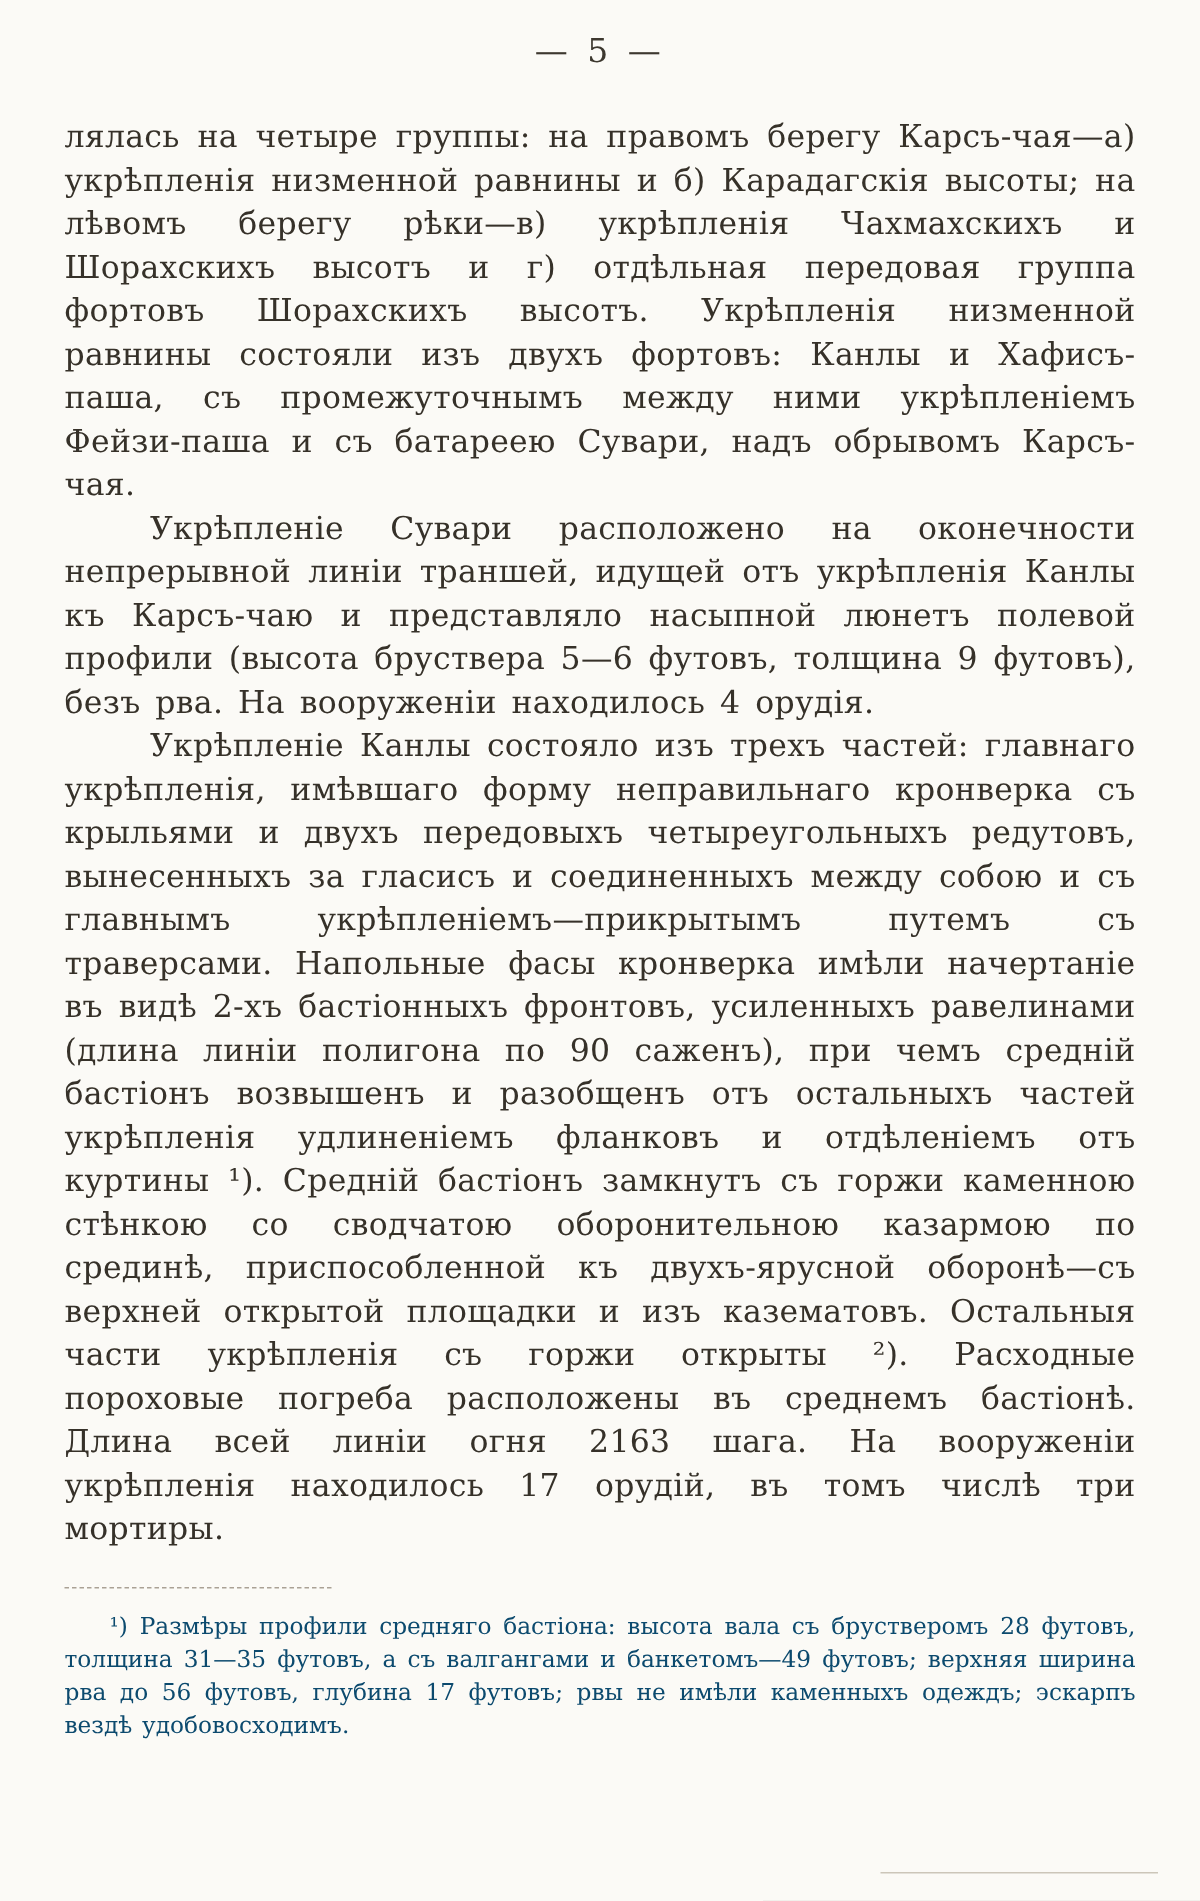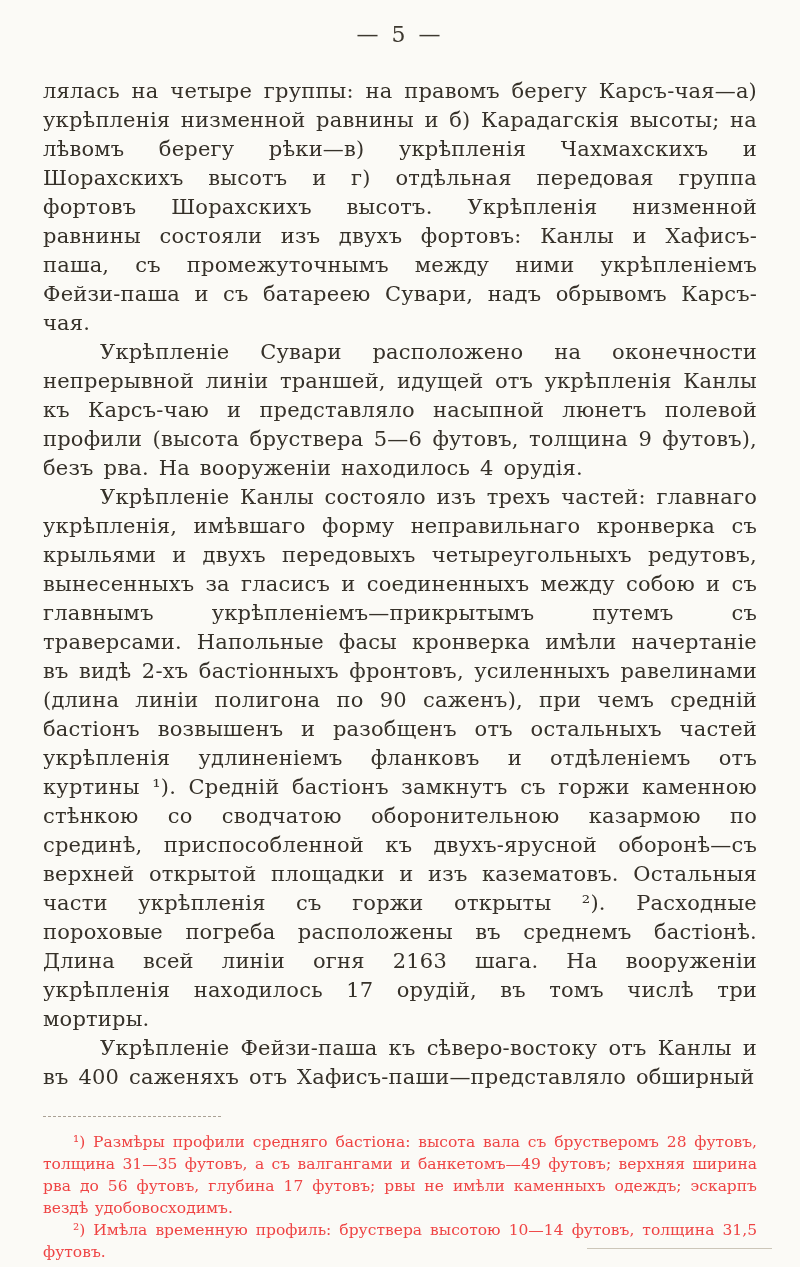--- a/index.html
+++ b/index.html
@@ -46,21 +46,21 @@
     height: 0;
     border: none;
     border-top: 1px dashed #aaa195;
   }
   .footnotes {
     margin-top: 14px;
     font-size: 15.5px;
     line-height: 22px;
     text-align: justify;
     word-spacing: 1.5px;
-    color: #ef4444;
+    color: #0c4a6e;
   }
   .footnote {
     margin: 0;
     text-indent: 30px;
   }
   .artifact-line {
     position: absolute;
     height: 1px;
     background: #ccc6b9;
   }
@@ -74,25 +74,23 @@
 <body>
 
 <div class="page">
 
   <div class="page-number">— 5 —</div>
 
   <div class="body-text">
     <p class="para continuation">лялась на четыре группы: на правомъ берегу Карсъ-чая—а) укрѣпленія низменной равнины и б) Карадагскія высоты; на лѣвомъ берегу рѣки—в) укрѣпленія Чахмахскихъ и Шорахскихъ высотъ и г) отдѣльная передовая группа фортовъ Шорахскихъ высотъ. Укрѣпленія низменной равнины состояли изъ двухъ фортовъ: Канлы и Хафисъ-паша, съ промежуточнымъ между ними укрѣпленіемъ Фейзи-паша и съ батареею Сувари, надъ обрывомъ Карсъ-чая.</p>
     <p class="para">Укрѣпленіе Сувари расположено на оконечности непрерывной линіи траншей, идущей отъ укрѣпленія Канлы къ Карсъ-чаю и представляло насыпной люнетъ полевой профили (высота бруствера 5—6 футовъ, толщина 9 футовъ), безъ рва. На вооруженіи находилось 4 орудія.</p>
     <p class="para">Укрѣпленіе Канлы состояло изъ трехъ частей: главнаго укрѣпленія, имѣвшаго форму неправильнаго кронверка съ крыльями и двухъ передовыхъ четыреугольныхъ редутовъ, вынесенныхъ за гласисъ и соединенныхъ между собою и съ главнымъ укрѣпленіемъ—прикрытымъ путемъ съ траверсами. Напольные фасы кронверка имѣли начертаніе въ видѣ 2-хъ бастіонныхъ фронтовъ, усиленныхъ равелинами (длина линіи полигона по 90 саженъ), при чемъ средній бастіонъ возвышенъ и разобщенъ отъ остальныхъ частей укрѣпленія удлиненіемъ фланковъ и отдѣленіемъ отъ куртины ¹). Средній бастіонъ замкнутъ съ горжи каменною стѣнкою со сводчатою оборонительною казармою по срединѣ, приспособленной къ двухъ-ярусной оборонѣ—съ верхней открытой площадки и изъ казематовъ. Остальныя части укрѣпленія съ горжи открыты ²). Расходные пороховые погреба расположены въ среднемъ бастіонѣ. Длина всей линіи огня 2163 шага. На вооруженіи укрѣпленія находилось 17 орудій, въ томъ числѣ три мортиры.</p>
-    <p class="para">Укрѣпленіе Фейзи-паша къ сѣверо-востоку отъ Канлы и въ 400 саженяхъ отъ Хафисъ-паши—представляло обширный</p>
   </div>
 
   <div class="footnote-rule"></div>
 
   <div class="footnotes">
     <p class="footnote">¹) Размѣры профили средняго бастіона: высота вала съ брустверомъ 28 футовъ, толщина 31—35 футовъ, а съ валгангами и банкетомъ—49 футовъ; верхняя ширина рва до 56 футовъ, глубина 17 футовъ; рвы не имѣли каменныхъ одеждъ; эскарпъ вездѣ удобовосходимъ.</p>
-    <p class="footnote">²) Имѣла временную профиль: бруствера высотою 10—14 футовъ, толщина 31,5 футовъ.</p>
   </div>
 
   <div class="artifact-line artifact-bottom-right"></div>
 
 </div>
 
 </body></html>

